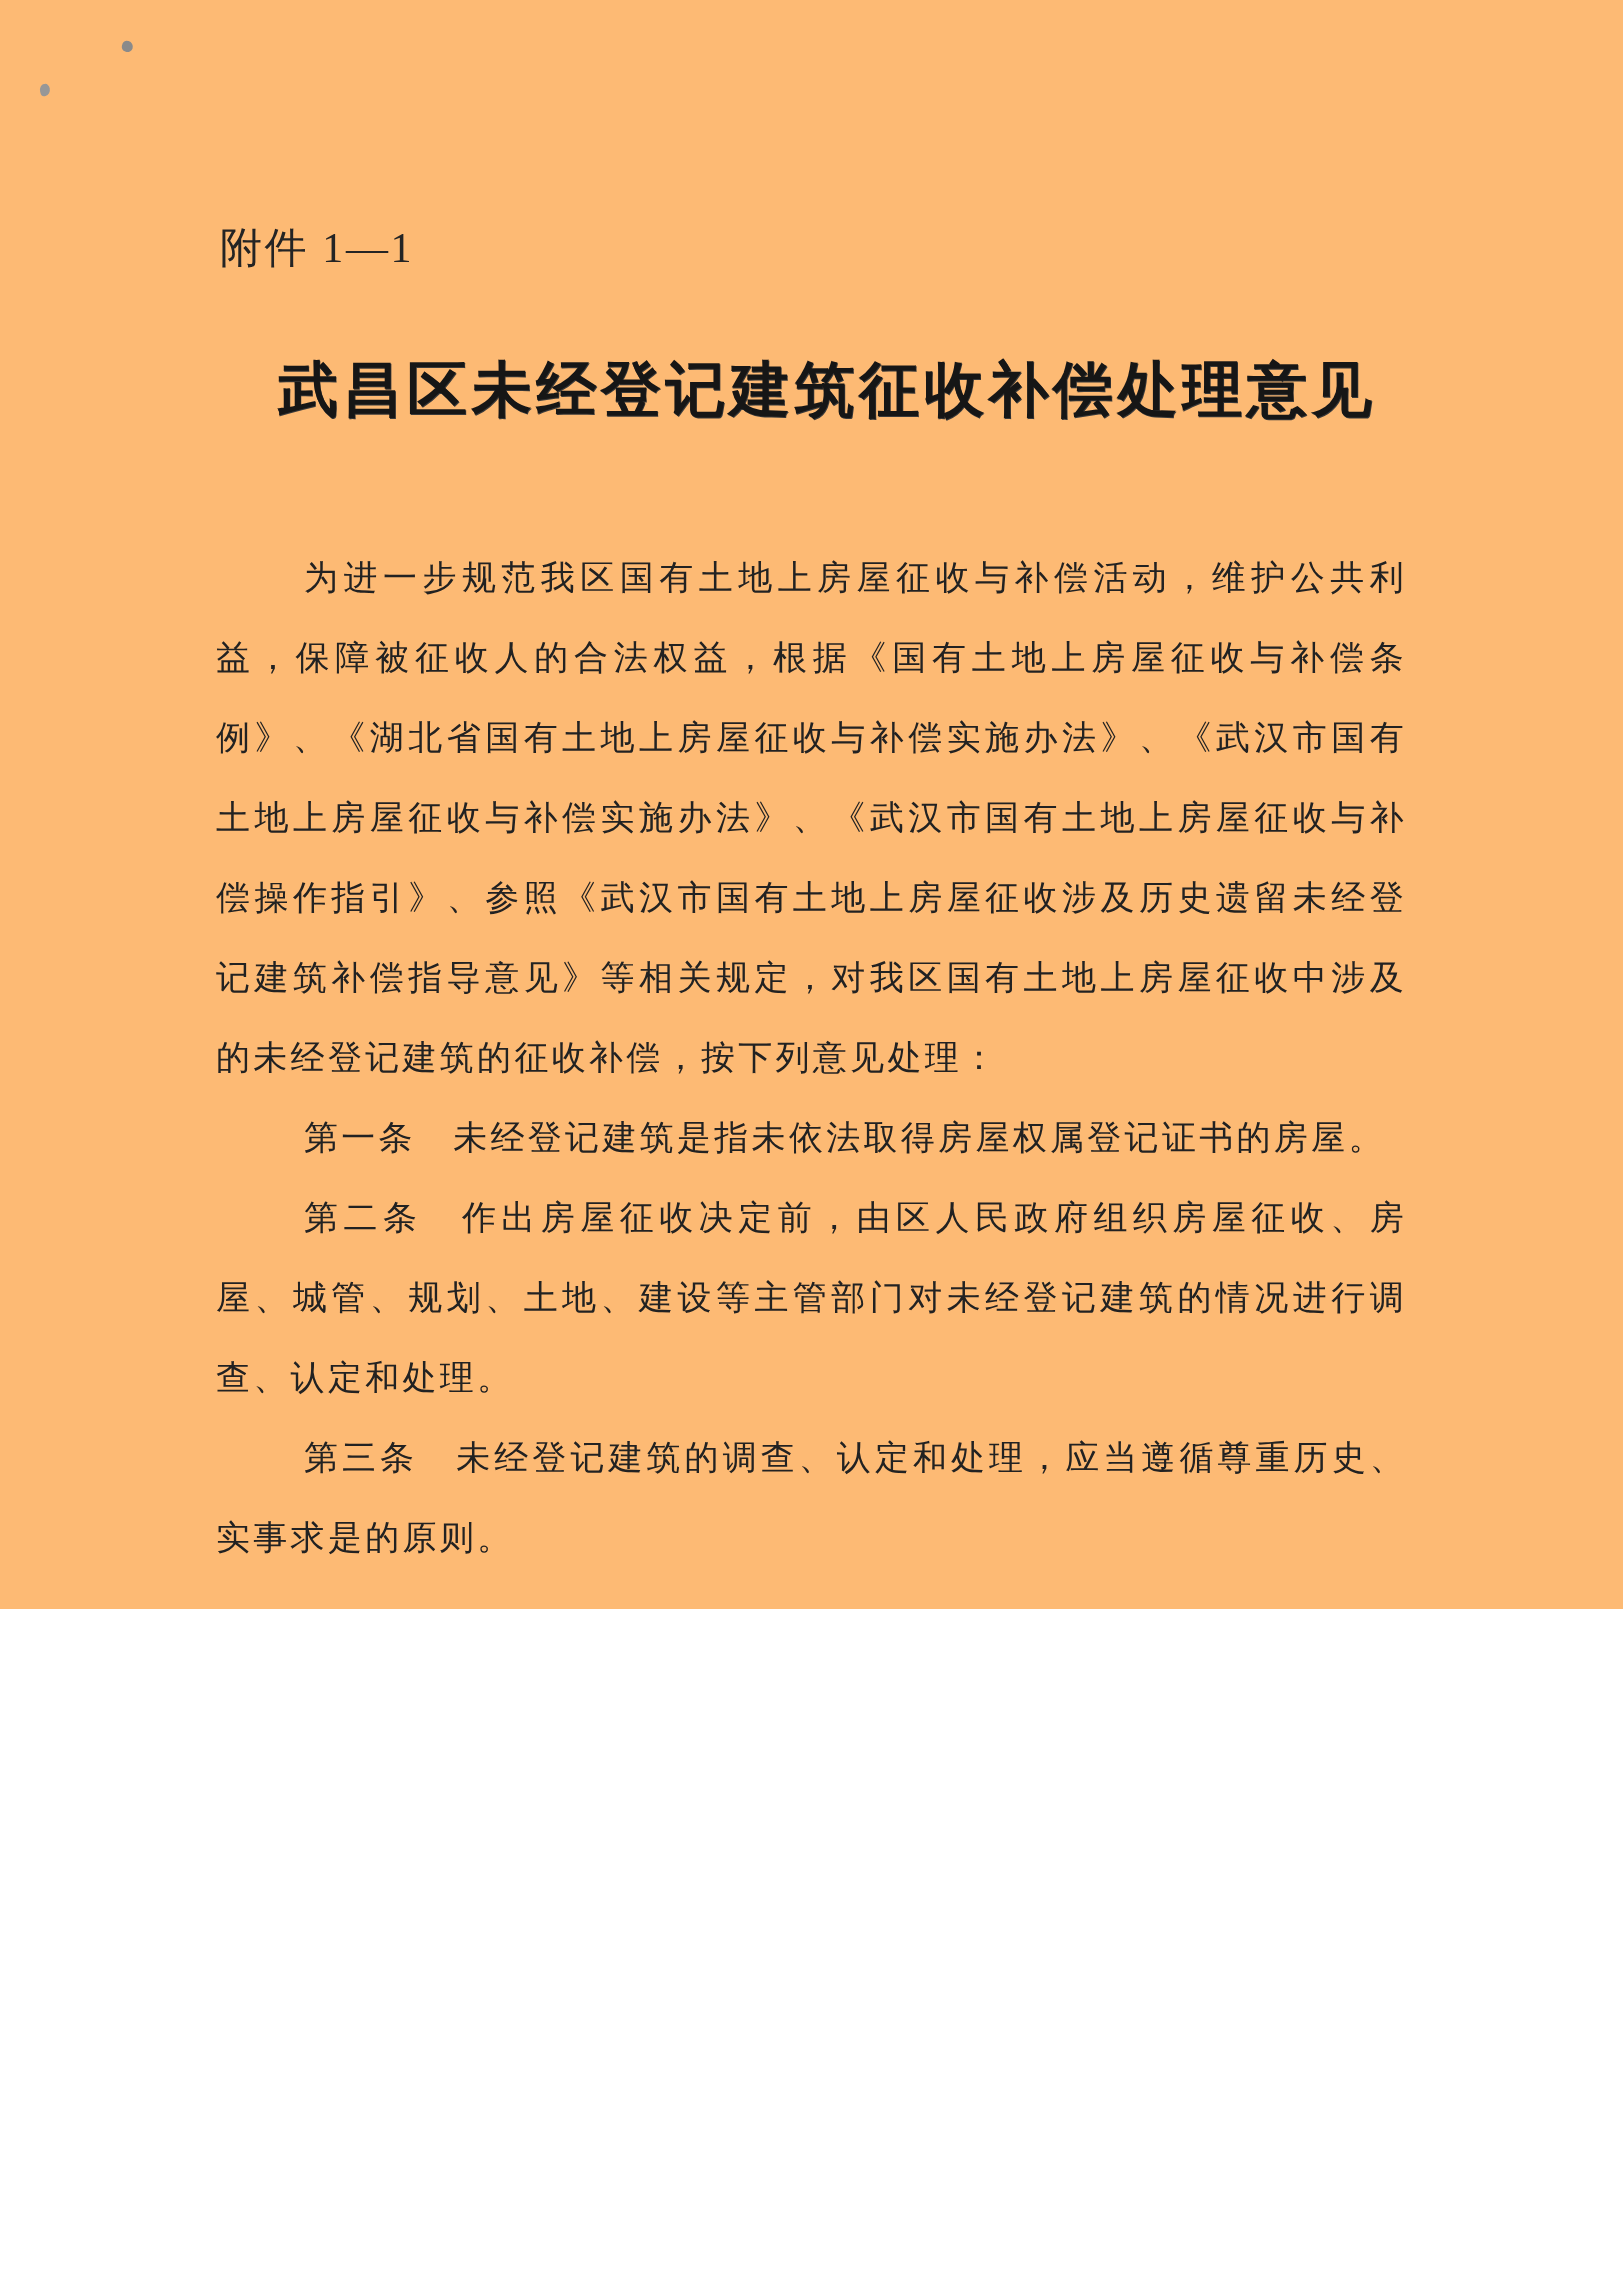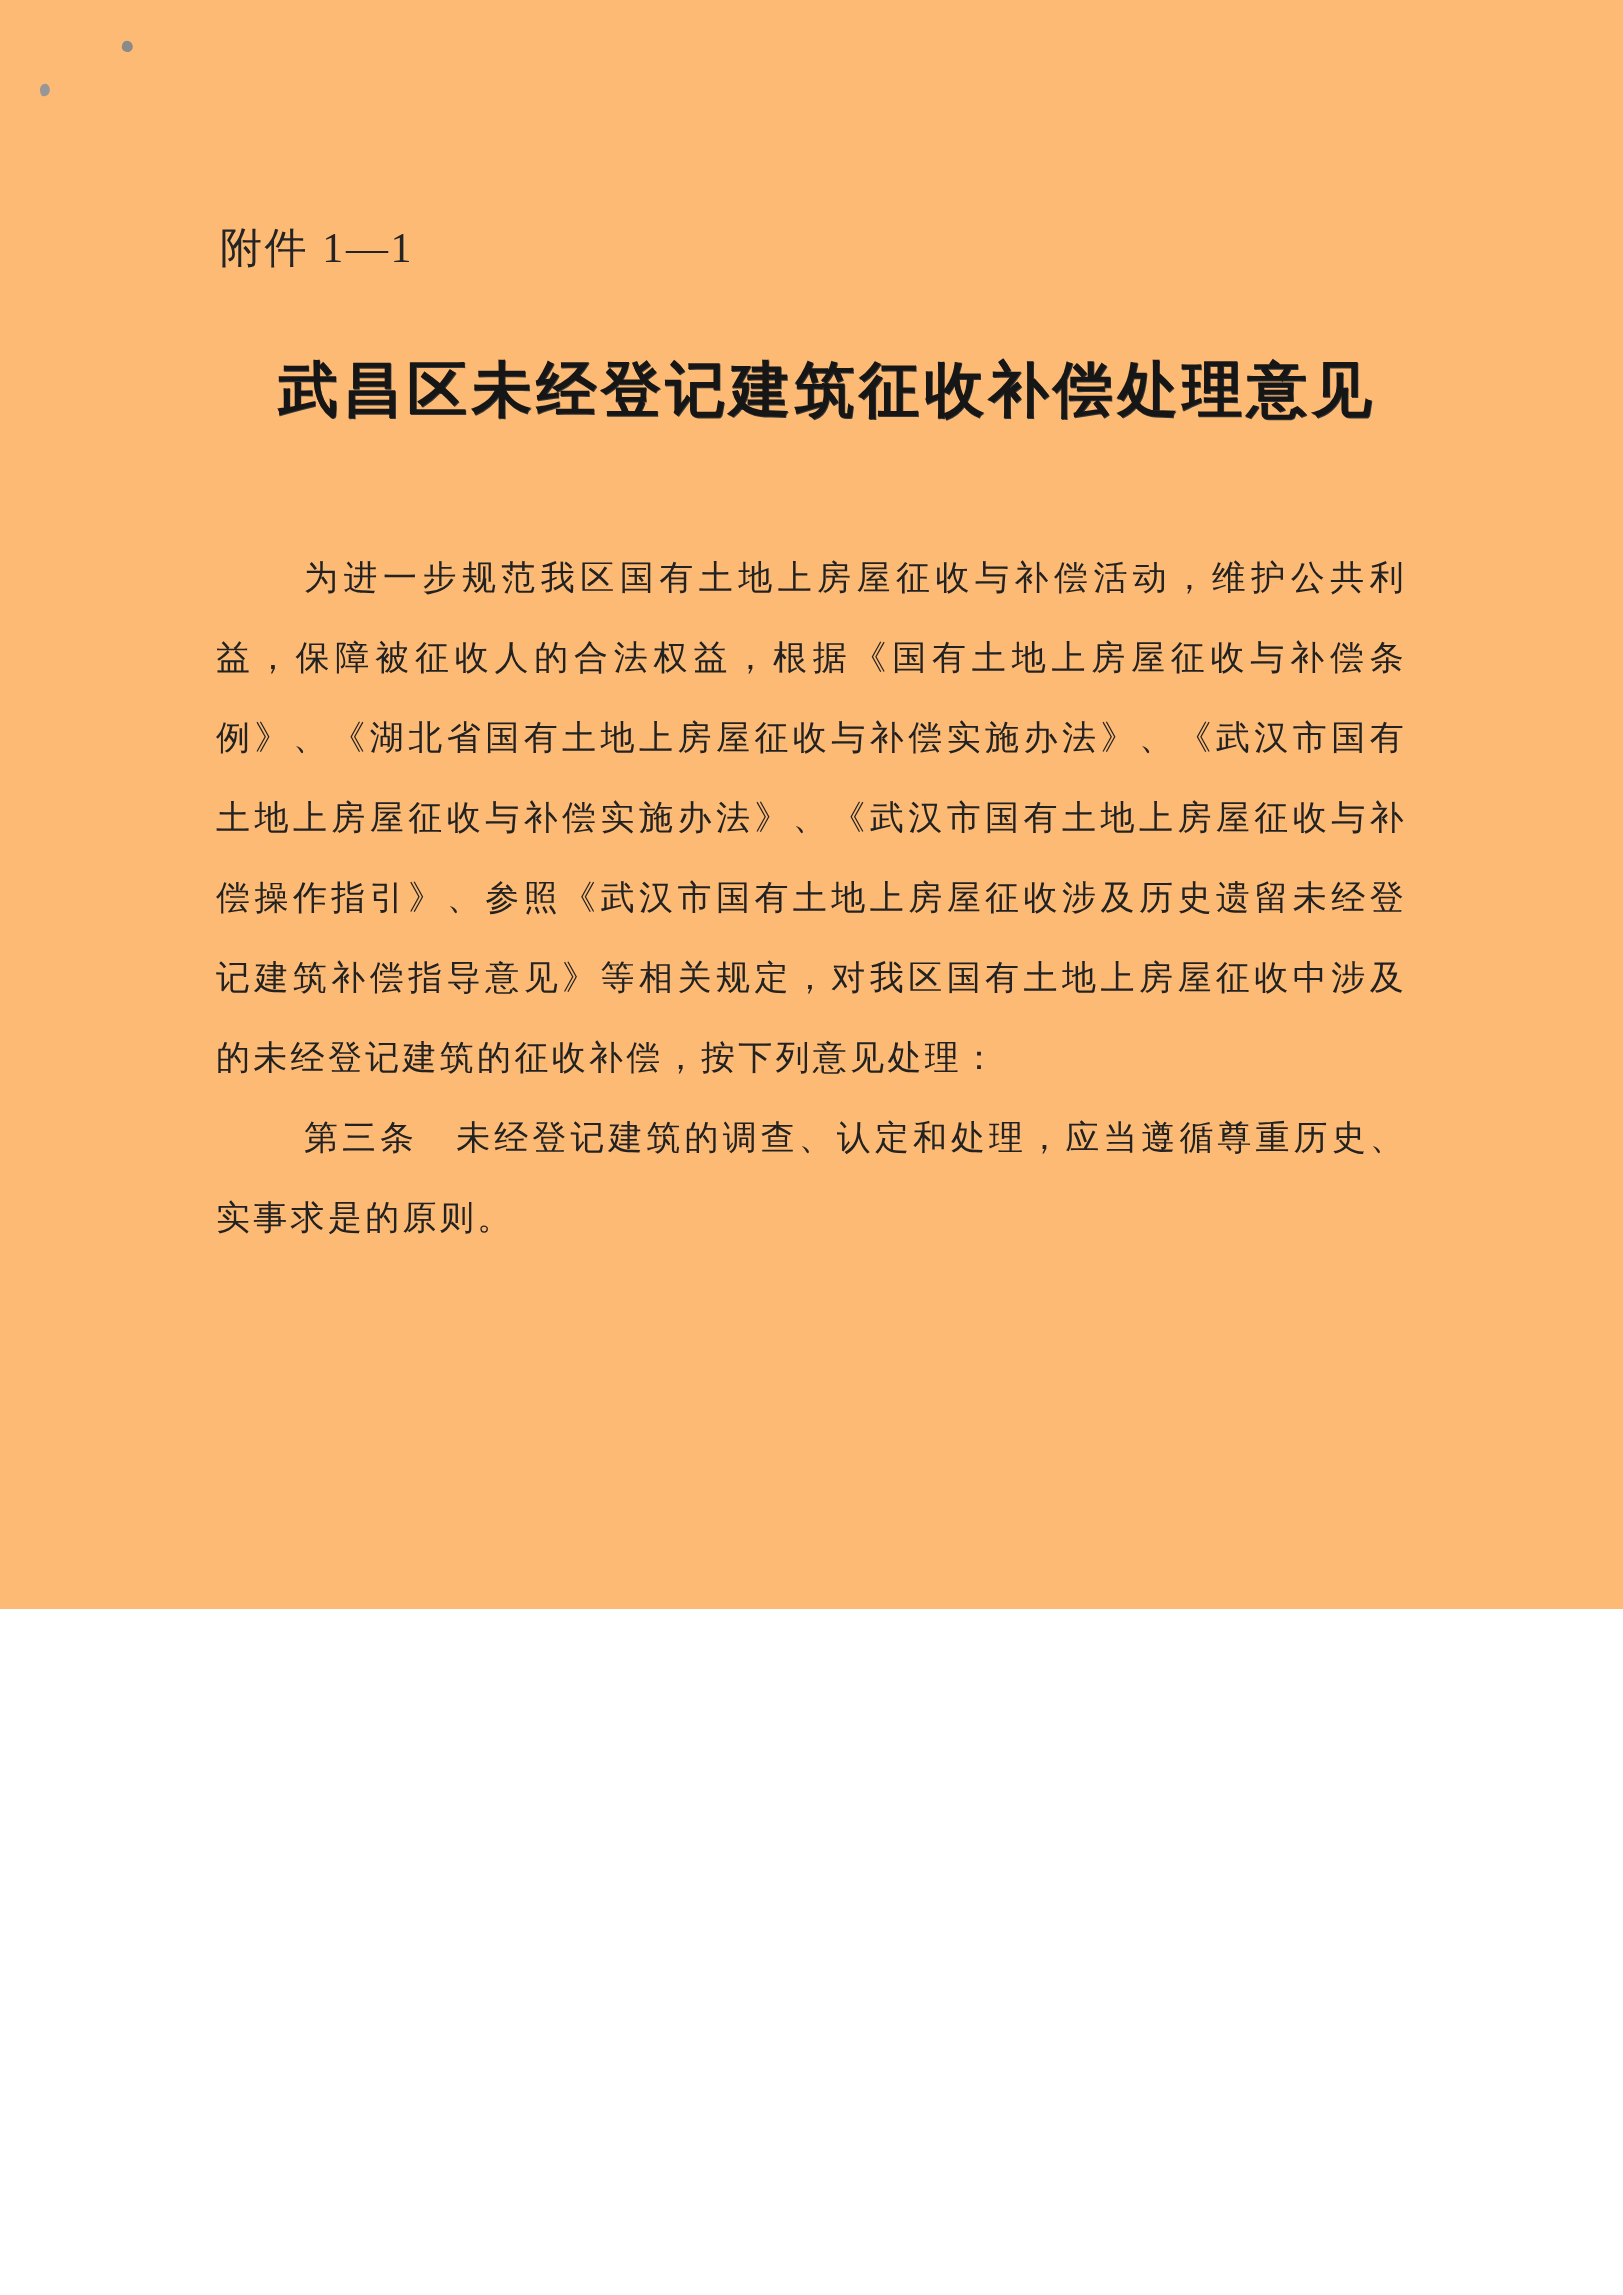--- a/index.html
+++ b/index.html
@@ -91,18 +91,20 @@
 
   <span class="speck speck-1"></span>
   <span class="speck speck-2"></span>
 
   <div class="attachment-label">附件 1—1</div>
 
   <h1 class="doc-title">武昌区未经登记建筑征收补偿处理意见</h1>
 
   <div class="body-text">
     <p>为进一步规范我区国有土地上房屋征收与补偿活动，维护公共利益，保障被征收人的合法权益，根据《国有土地上房屋征收与补偿条例》、《湖北省国有土地上房屋征收与补偿实施办法》、《武汉市国有土地上房屋征收与补偿实施办法》、《武汉市国有土地上房屋征收与补偿操作指引》、参照《武汉市国有土地上房屋征收涉及历史遗留未经登记建筑补偿指导意见》等相关规定，对我区国有土地上房屋征收中涉及的未经登记建筑的征收补偿，按下列意见处理：</p>
+    <p>第一条　未经登记建筑是指未依法取得房屋权属登记证书的房屋。</p>
+    <p>第二条　作出房屋征收决定前，由区人民政府组织房屋征收、房屋、城管、规划、土地、建设等主管部门对未经登记建筑的情况进行调查、认定和处理。</p>
     <p>第三条　未经登记建筑的调查、认定和处理，应当遵循尊重历史、实事求是的原则。</p>
   </div>
 
 
 </div>
 
 
 </body></html>

